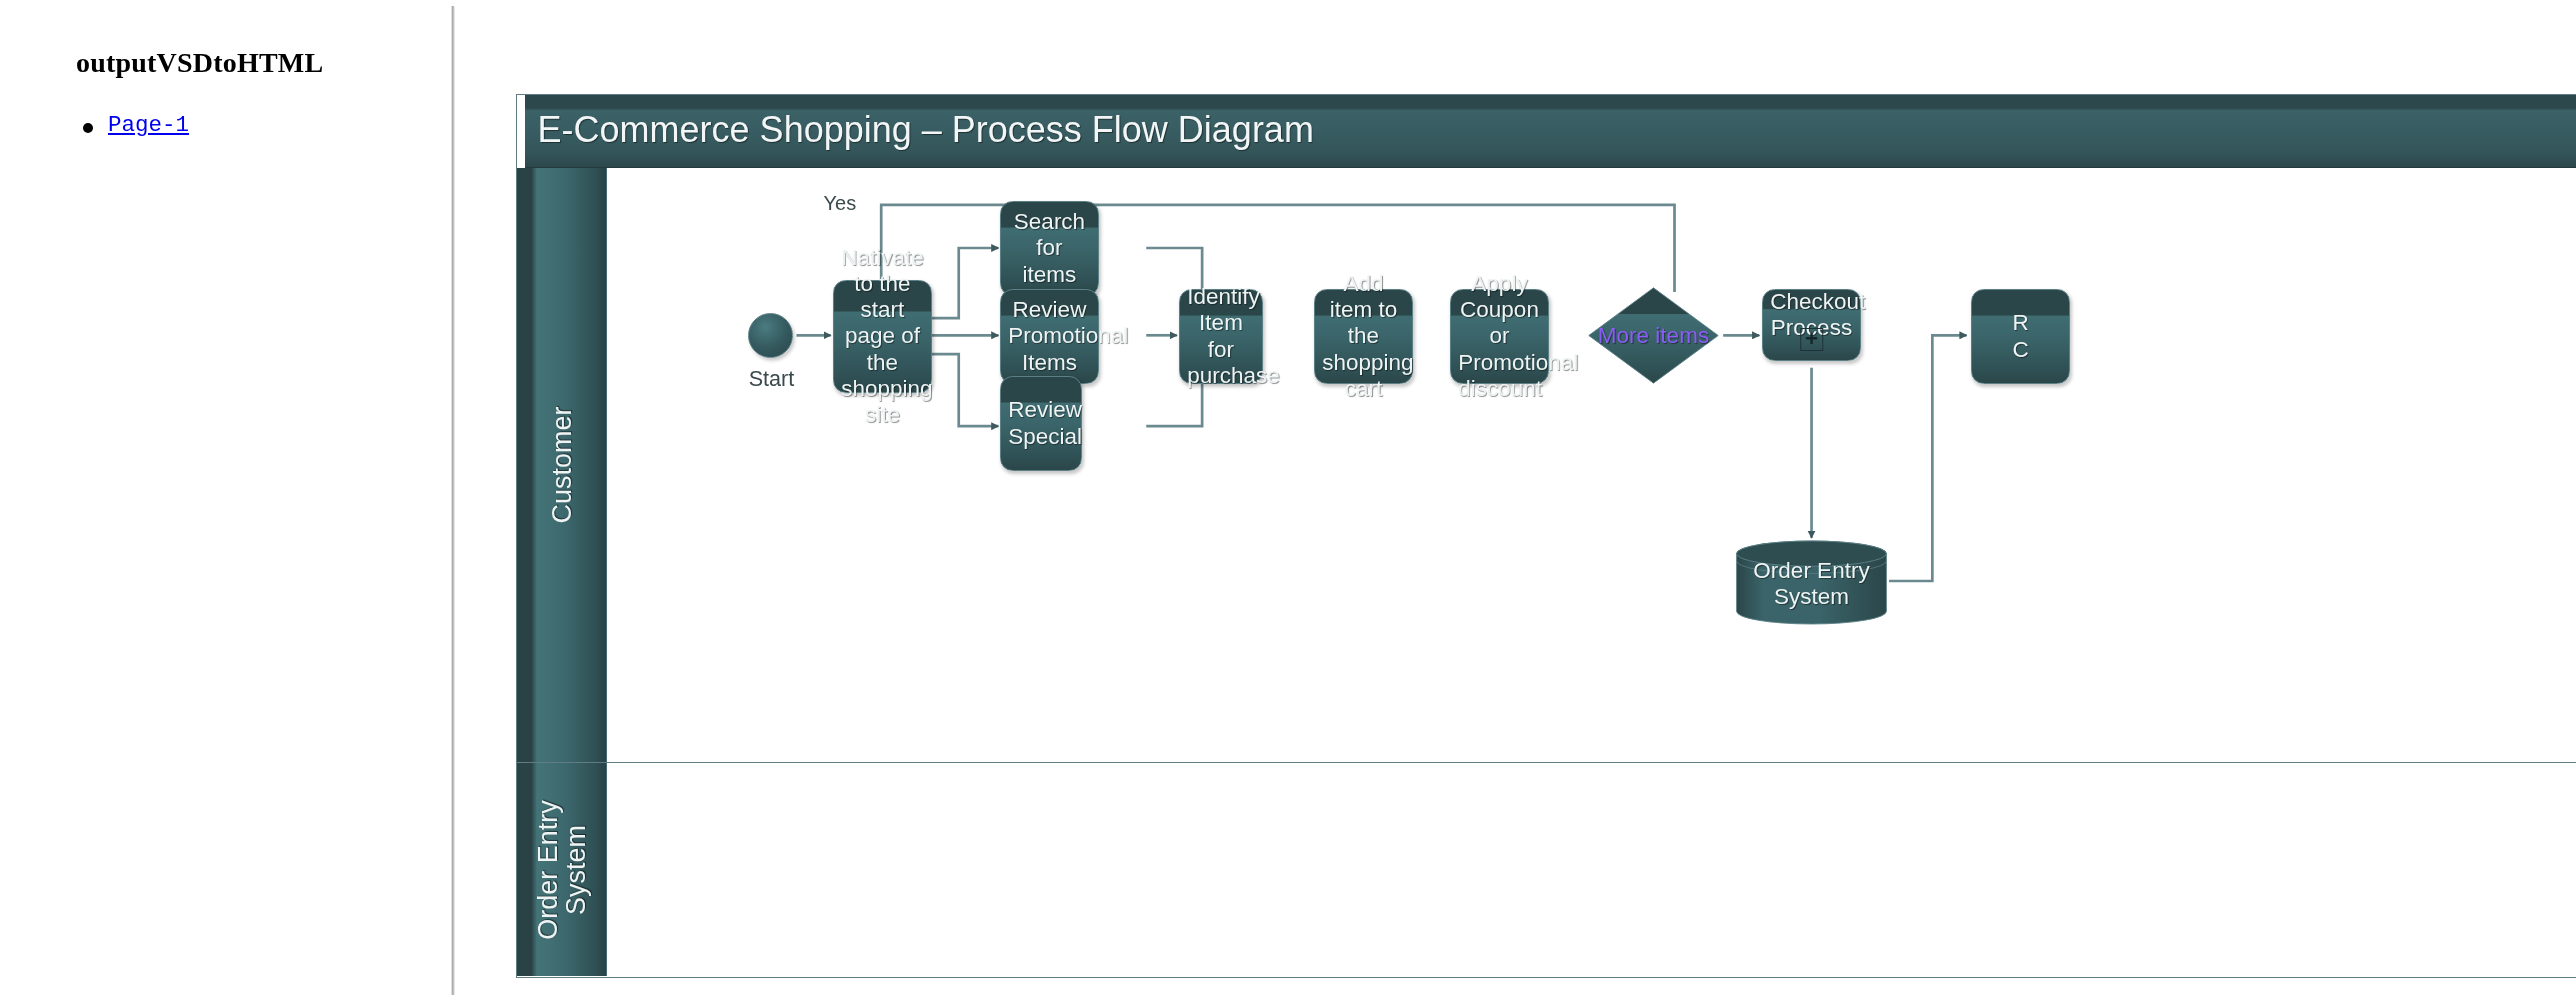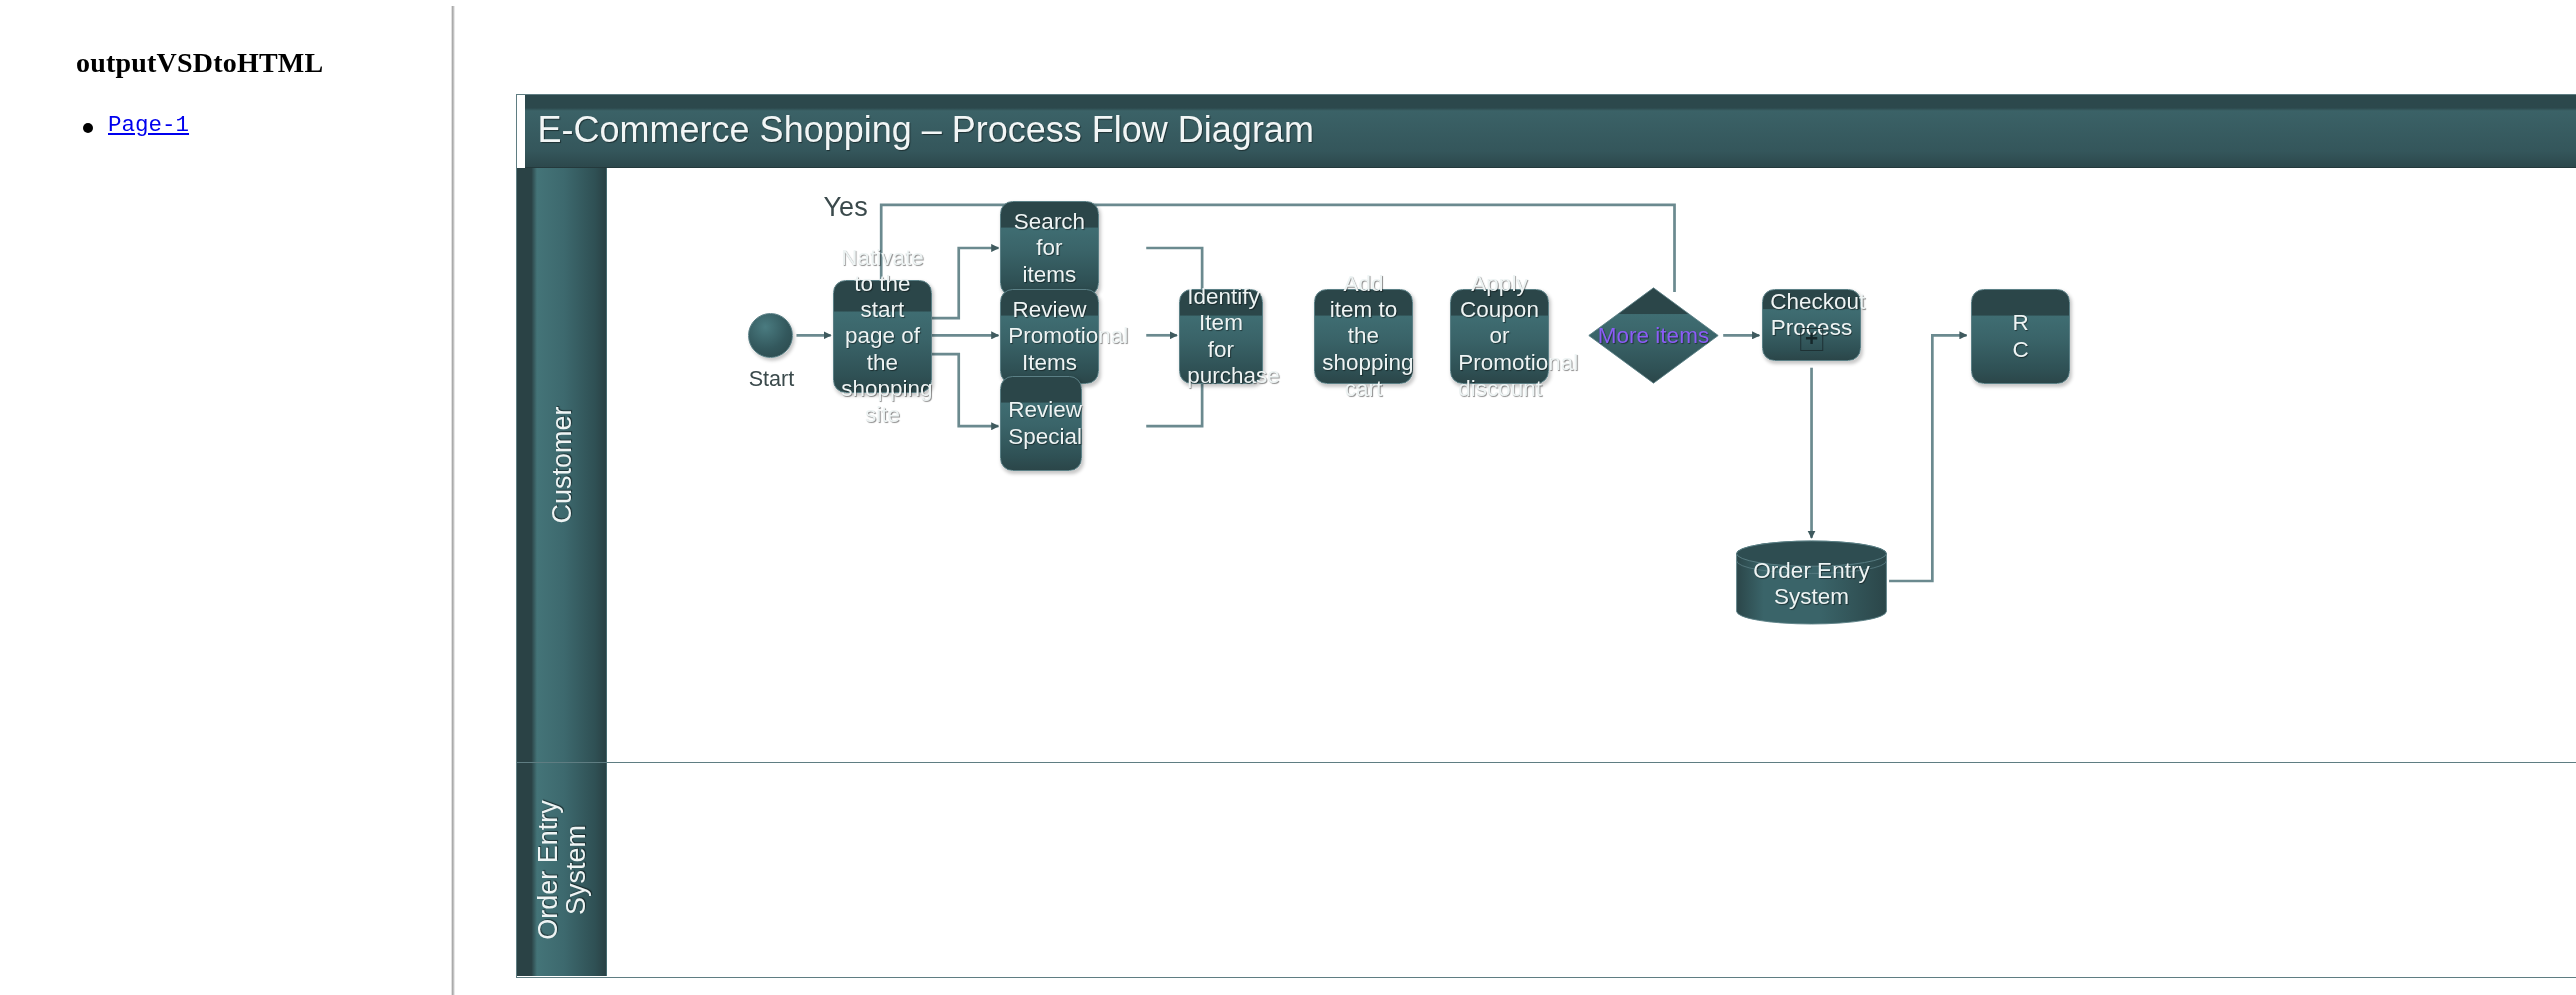--- a/index.html
+++ b/index.html
@@ -130,21 +130,21 @@
 
   .subprocess-marker {
     position: absolute; left: 50%; bottom: 9px; transform: translateX(-50%);
     width: 23.5px; height: 23.5px;
     border: 1.8px solid #1e3134;
     color: #15272a; font-size: 22.5px; line-height: 20px; text-align: center;
     font-weight: bold; text-shadow: none;
   }
 
   .edge-label {
-    position: absolute; color: #3b4a4c; font-size: 27px; white-space: nowrap;
+    position: absolute; color: #3b4a4c; font-size: 20px; white-space: nowrap;
     background: #ffffff; padding: 0 3.6px;
   }
 </style>
 </head>
 <body>
 
 <div id="root">
 
   <div id="nav-pane">
     <div id="nav-title">outputVSDtoHTML</div>

